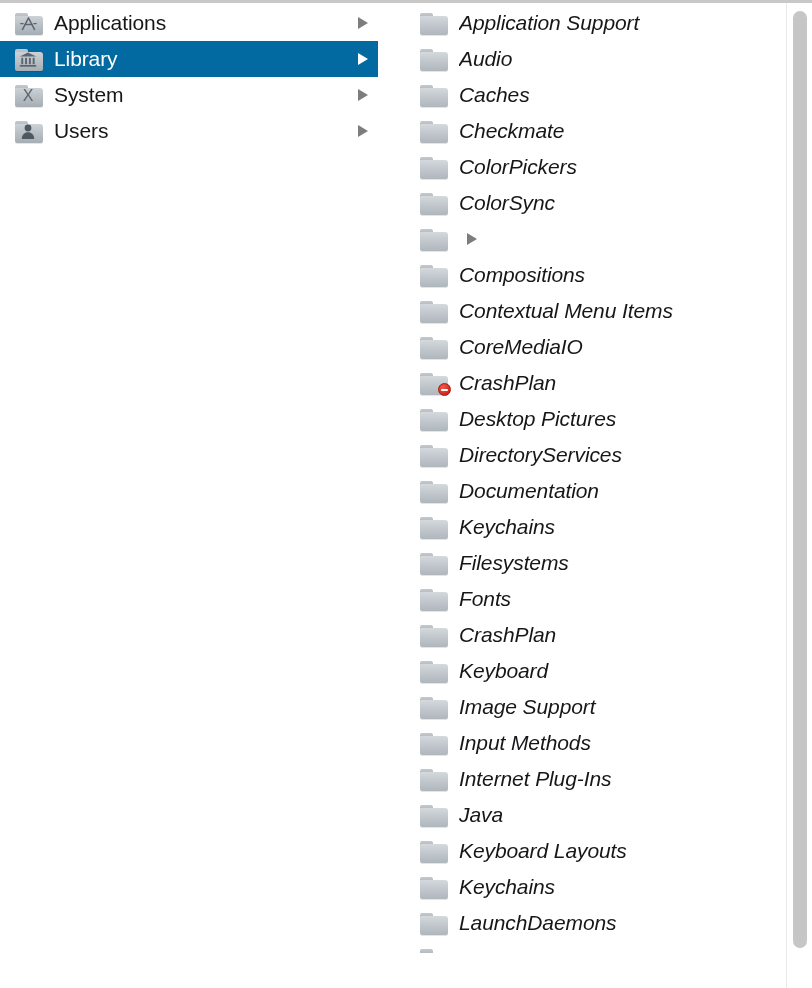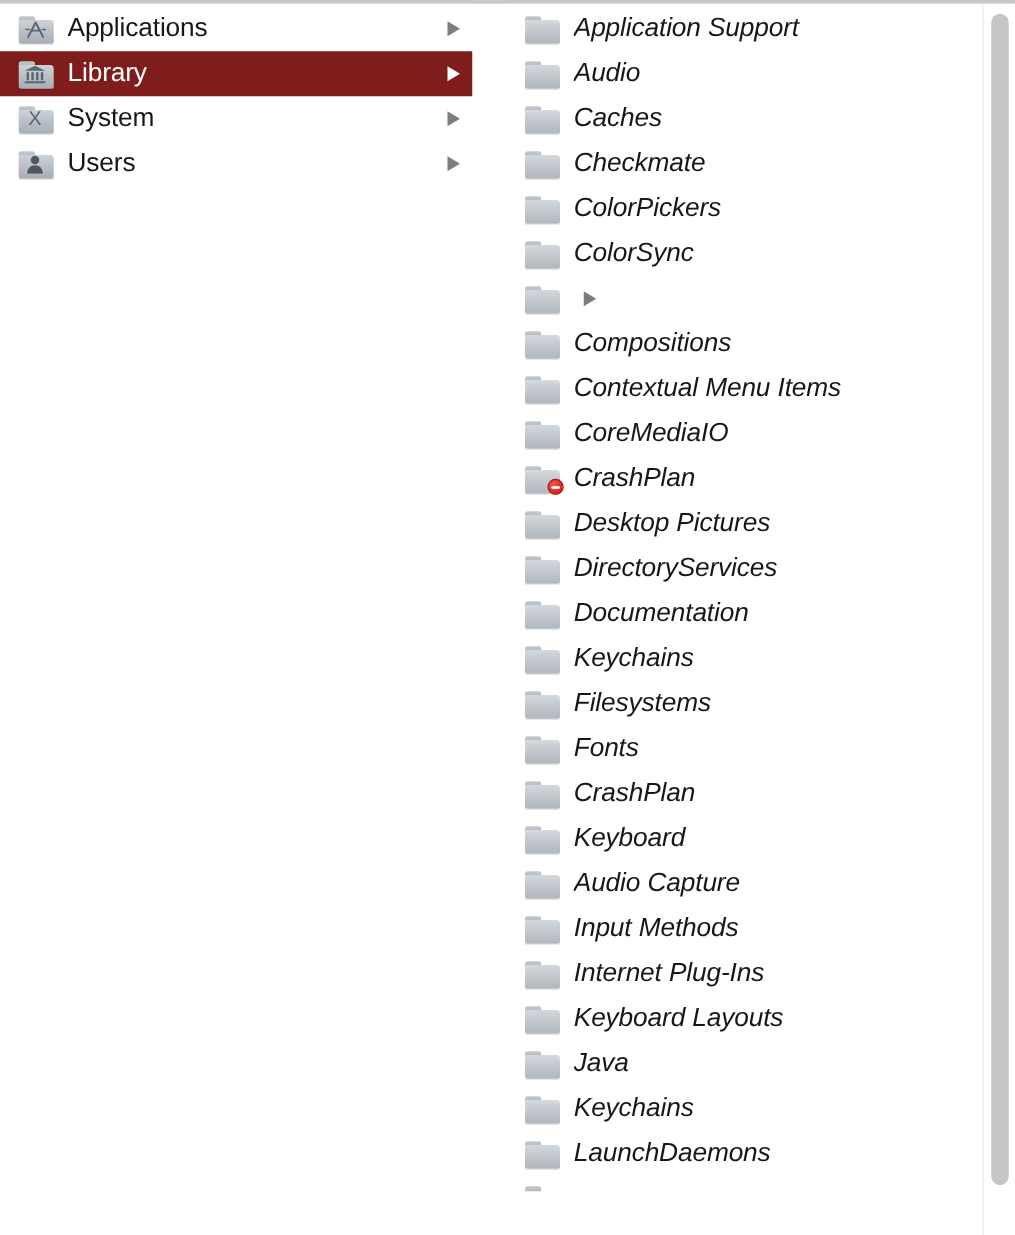--- a/index.html
+++ b/index.html
@@ -37,21 +37,21 @@
   .row {
     position:relative;
     height:36px;
     display:flex;
     align-items:center;
     padding-left:14px;
     padding-right:10px;
     cursor:default;
     user-select:none;
   }
-  .row.selected { background:#7f1d1d; }
+  .row.selected { background:#0369a1; }
   .row.selected .row-label { color:#ffffff; }
   .row.selected .disclosure { border-left-color:#ffffff; }
 
   
   .icon-wrap {
     position:relative;
     width:30px; height:26px;
     flex:0 0 30px;
     margin-right:10px;
   }
@@ -416,21 +416,21 @@
           <div class="row-label">Keyboard</div>
           <div class="disclosure"></div>
         </div>
         <div class="row">
           <div class="icon-wrap">
             <span class="folder">
               <span class="tab"></span>
               <span class="body"></span>
             </span>
           </div>
-          <div class="row-label">Audio Capture</div>
+          <div class="row-label">Image Support</div>
           <div class="disclosure"></div>
         </div>
         <div class="row">
           <div class="icon-wrap">
             <span class="folder">
               <span class="tab"></span>
               <span class="body"></span>
             </span>
           </div>
           <div class="row-label">Input Methods</div>
@@ -446,31 +446,31 @@
           <div class="row-label">Internet Plug-Ins</div>
           <div class="disclosure"></div>
         </div>
         <div class="row">
           <div class="icon-wrap">
             <span class="folder">
               <span class="tab"></span>
               <span class="body"></span>
             </span>
           </div>
+          <div class="row-label">Java</div>
+          <div class="disclosure"></div>
+        </div>
+        <div class="row">
+          <div class="icon-wrap">
+            <span class="folder">
+              <span class="tab"></span>
+              <span class="body"></span>
+            </span>
+          </div>
           <div class="row-label">Keyboard Layouts</div>
-          <div class="disclosure"></div>
-        </div>
-        <div class="row">
-          <div class="icon-wrap">
-            <span class="folder">
-              <span class="tab"></span>
-              <span class="body"></span>
-            </span>
-          </div>
-          <div class="row-label">Java</div>
           <div class="disclosure"></div>
         </div>
         <div class="row">
           <div class="icon-wrap">
             <span class="folder">
               <span class="tab"></span>
               <span class="body"></span>
             </span>
           </div>
           <div class="row-label">Keychains</div>

